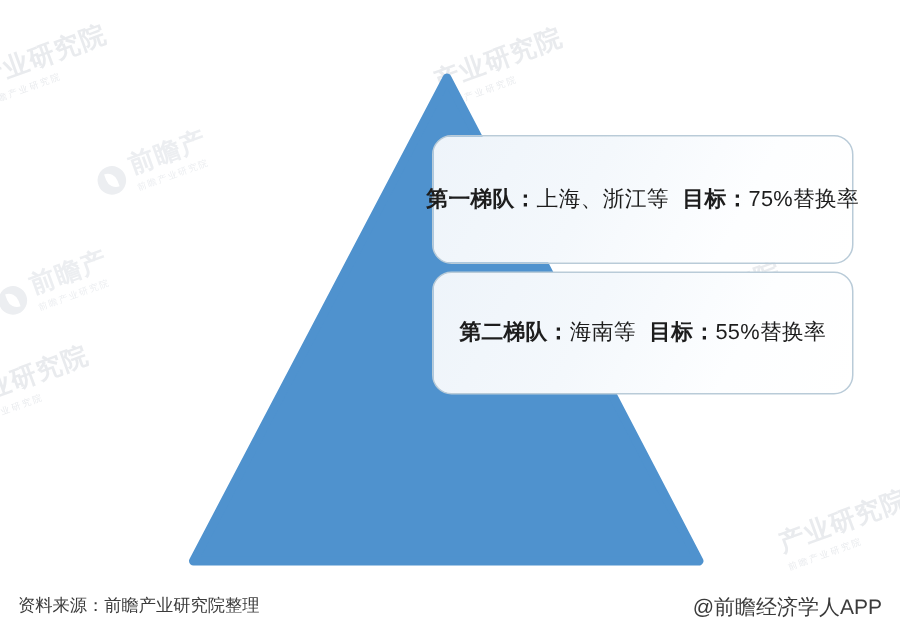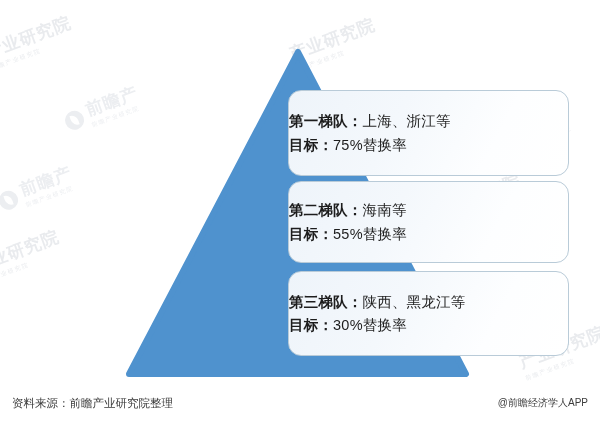--- a/index.html
+++ b/index.html
@@ -62,42 +62,42 @@
 
   
   .tier{
     position:absolute;
     left:288px;width:281px;
     border:1px solid #b9cbd8;
     border-radius:13px;
     background:linear-gradient(118deg,#eef4fa 0%,#f4f8fc 38%,#fdfeff 72%,#ffffff 100%);
     box-sizing:border-box;
     z-index:4;
-    display:flex;flex-direction:column;
-    justify-content:center;
+    display:flex;flex-direction:row;
+    align-items:center;justify-content:center;
     gap:9px;
   }
   #tier-1{top:90px;height:86px;}
   #tier-2{top:181px;height:82px;}
   #tier-3{top:271px;height:85px;}
 
   .line{
     font-size:14.5px;color:#1d1d1d;white-space:nowrap;line-height:1;
   }
   .line .lbl{font-weight:bold;letter-spacing:0.2px;}
   .line .val{font-weight:normal;letter-spacing:0.2px;}
 
   
   .footer-src{
     position:absolute;left:12px;top:396px;
     font-size:11.5px;color:#3b3b3b;z-index:5;white-space:nowrap;
   }
   .footer-app{
     position:absolute;right:12px;top:396px;
-    font-size:10px;color:#3b3b3b;z-index:5;white-space:nowrap;
+    font-size:14px;color:#3b3b3b;z-index:5;white-space:nowrap;
   }
 </style>
 </head>
 <body>
 
 <div id="stage">
 
   <div class="wm-layer">
     <div class="wm" style="left:-18px;top:42px;">
       <span>产业研究院</span><span class="sub">前瞻产业研究院</span>
@@ -152,25 +152,17 @@
 
   <div class="tier" id="tier-2">
     <div class="line">
       <span class="lbl">第二梯队：</span><span class="val">海南等</span>
     </div>
     <div class="line">
       <span class="lbl">目标：</span><span class="val">55%替换率</span>
     </div>
   </div>
 
-  <div class="tier" id="tier-3">
-    <div class="line">
-      <span class="lbl">第三梯队：</span><span class="val">陕西、黑龙江等</span>
-    </div>
-    <div class="line">
-      <span class="lbl">目标：</span><span class="val">30%替换率</span>
-    </div>
-  </div>
 
   <div class="footer-src">资料来源：前瞻产业研究院整理</div>
   <div class="footer-app">@前瞻经济学人APP</div>
 
 </div>
 
 </body></html>

